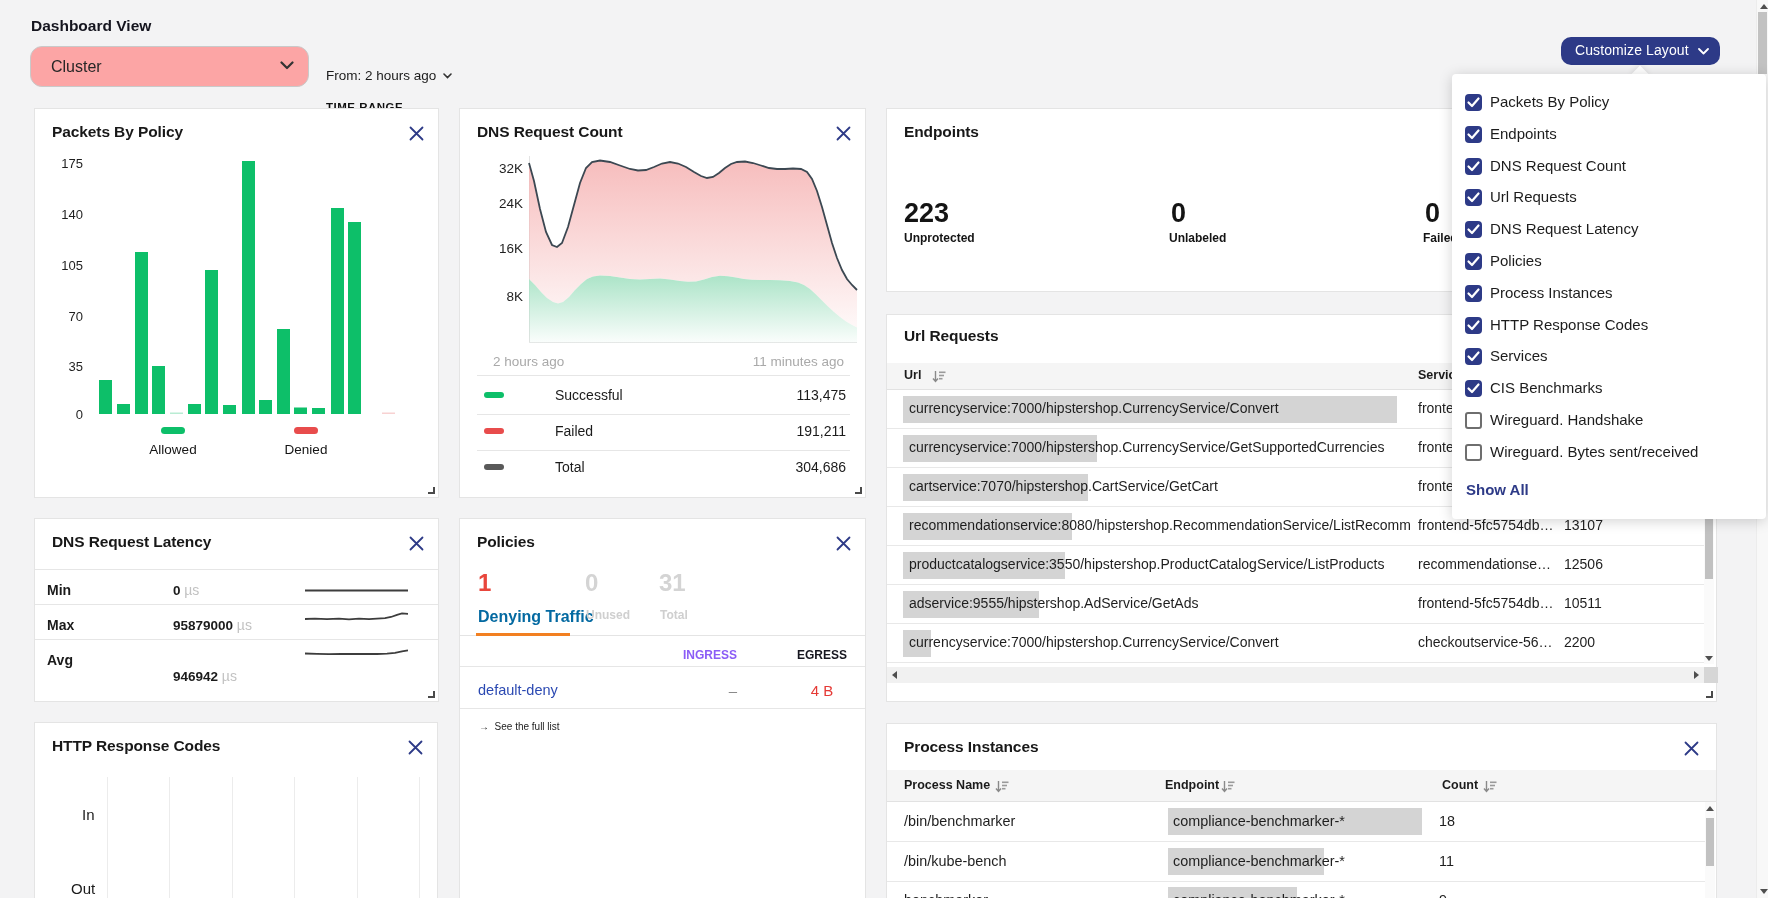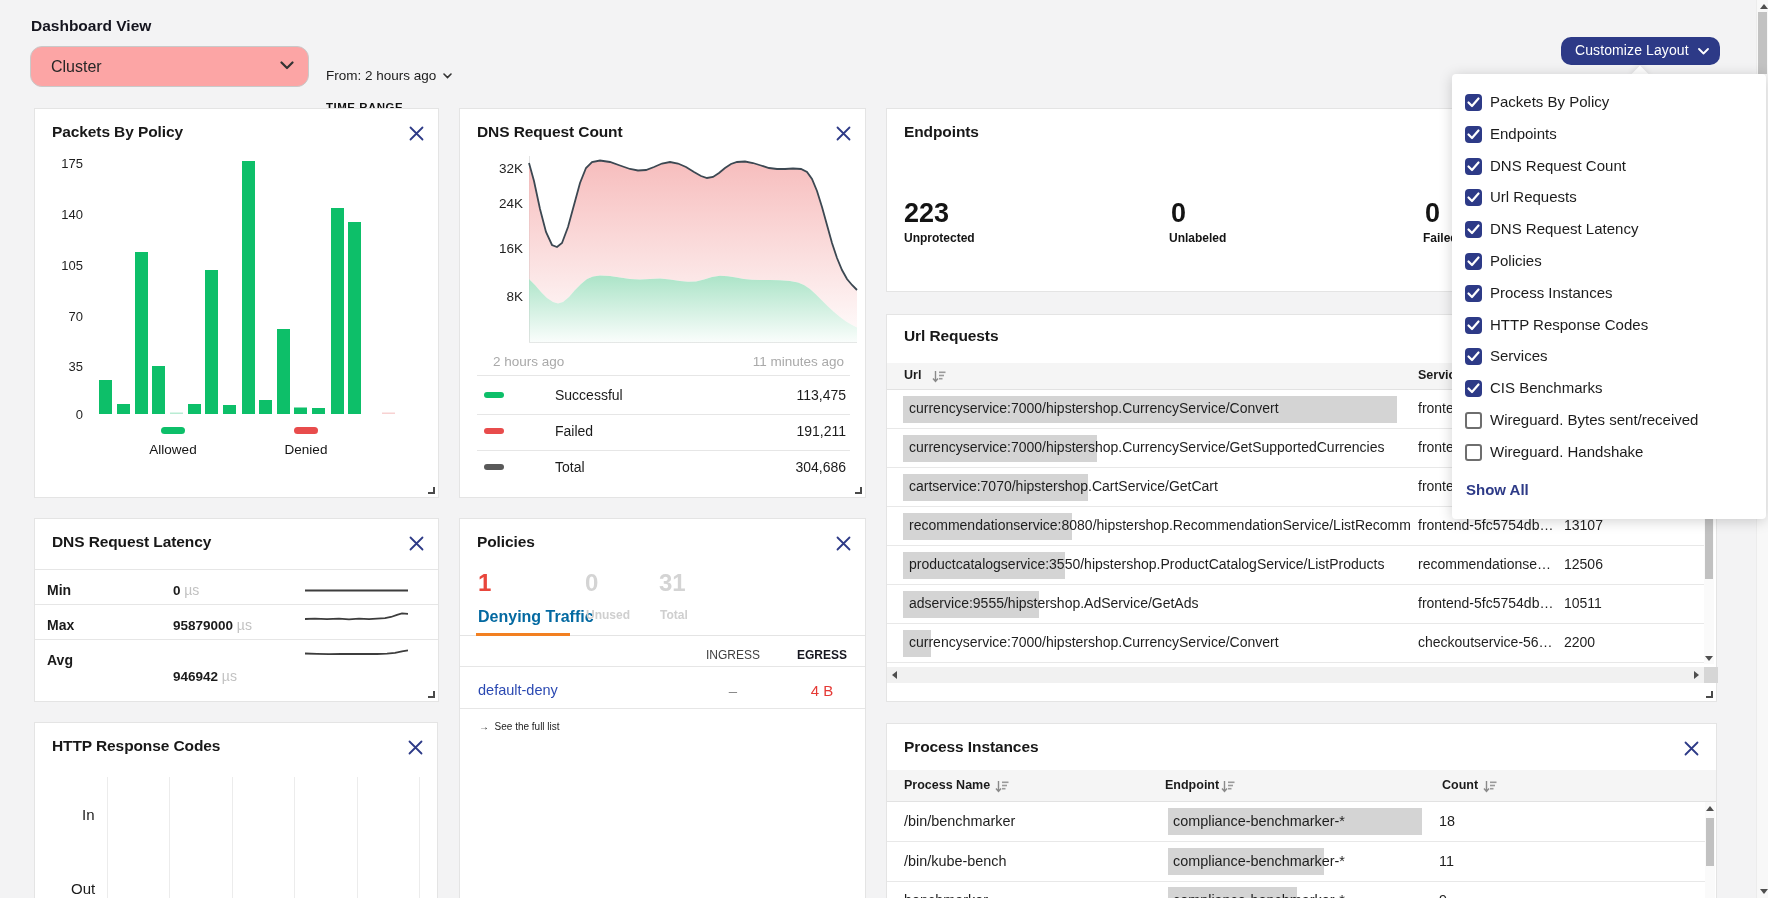--- a/index.html
+++ b/index.html
@@ -199,21 +199,21 @@
       <path d="M1.5 1.5 L13.5 13.5 M13.5 1.5 L1.5 13.5" stroke="#2d3a87" stroke-width="1.8" stroke-linecap="round"></path>
     </svg>
   <div style="position:absolute;left:18px;top:50px;font-size:24px;font-weight:bold;color:#e8463c;">1</div>
   <div style="position:absolute;left:18px;top:89px;font-size:16px;font-weight:bold;color:#0369a1;">Denying Traffic</div>
   <div style="position:absolute;left:125px;top:50px;font-size:24px;font-weight:bold;color:#d4d4d4;">0</div>
   <div style="position:absolute;left:126px;top:89px;font-size:12px;font-weight:bold;color:#cfcfcf;">Unused</div>
   <div style="position:absolute;left:199px;top:50px;font-size:24px;font-weight:bold;color:#d4d4d4;">31</div>
   <div style="position:absolute;left:200px;top:89px;font-size:12px;font-weight:bold;color:#cfcfcf;">Total</div>
   <div style="position:absolute;left:0;top:116px;width:100%;border-top:1px solid #e4e4e4;"></div>
   <div style="position:absolute;left:16px;top:114px;width:94px;height:3px;background:#f28021;"></div>
-  <div style="position:absolute;left:223px;top:129px;width:100px;text-align:center;font-size:12px;font-weight:normal;color:#404040;">INGRESS</div>
+  <div style="position:absolute;left:223px;top:129px;width:100px;font-size:12px;font-weight:bold;color:#8b5cf6;">INGRESS</div>
   <div style="position:absolute;left:312px;top:129px;width:100px;text-align:center;font-size:12px;font-weight:bold;color:#16161f;">EGRESS</div>
   <div style="position:absolute;left:0;top:147px;width:100%;border-top:1px solid #e6e6e6;"></div>
   <div style="position:absolute;left:18px;top:163px;font-size:14.5px;color:#2b49b2;">default-deny</div>
   <div style="position:absolute;left:223px;top:163px;width:100px;text-align:center;font-size:15px;color:#8a8a8a;">–</div>
   <div style="position:absolute;left:312px;top:163px;width:100px;text-align:center;font-size:15px;color:#e53935;">4 B</div>
   <div style="position:absolute;left:0;top:189px;width:100%;border-top:1px solid #e6e6e6;"></div>
   <div style="position:absolute;left:19px;top:202px;font-size:10px;color:#1d1d1d;">→&nbsp; See the full list</div>
 </div>
 
 <div class="card" style="left:886px;top:314px;width:831px;height:388px;">
@@ -421,25 +421,25 @@
   <div class="ddrow">
       <span class="cb on">
         <svg width="17" height="17" viewBox="0 0 17 17">
           <path d="M3.5 8.5 L7 12 L13.5 4.5" stroke="#fff" stroke-width="2.2" fill="none" stroke-linecap="round" stroke-linejoin="round"></path>
         </svg>
       </span>
       <span class="lb">CIS Benchmarks</span>
     </div>
   <div class="ddrow">
       <span class="cb off"></span>
+      <span class="lb">Wireguard. Handshake</span>
+    </div>
+  <div class="ddrow">
+      <span class="cb off"></span>
       <span class="lb">Wireguard. Bytes sent/received</span>
-    </div>
-  <div class="ddrow">
-      <span class="cb off"></span>
-      <span class="lb">Wireguard. Handshake</span>
     </div>
   <div style="position:relative;height:36px;">
       <span style="position:absolute;left:14px;top:12px;font-size:15px;font-weight:bold;color:#2d3a87;">Show All</span>
     </div>
 </div>
 
 <div style="position:absolute;right:0;top:0;width:12px;height:898px;background:#f8f8f8;border-left:1px solid #ececec;z-index:20;">
   <div style="position:absolute;left:2.5px;top:4px;width:0;height:0;border-left:4px solid transparent;border-right:4px solid transparent;border-bottom:5px solid #4f4f4f;"></div>
   <div style="position:absolute;left:1px;top:12px;width:9px;height:62px;background:#c2c2c2;"></div>
   <div style="position:absolute;left:2.5px;bottom:4px;width:0;height:0;border-left:4px solid transparent;border-right:4px solid transparent;border-top:5px solid #4f4f4f;"></div>

